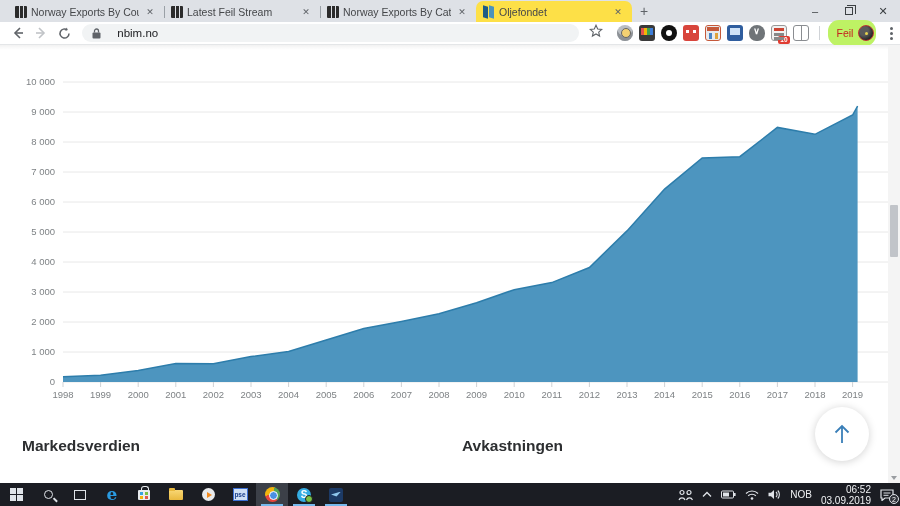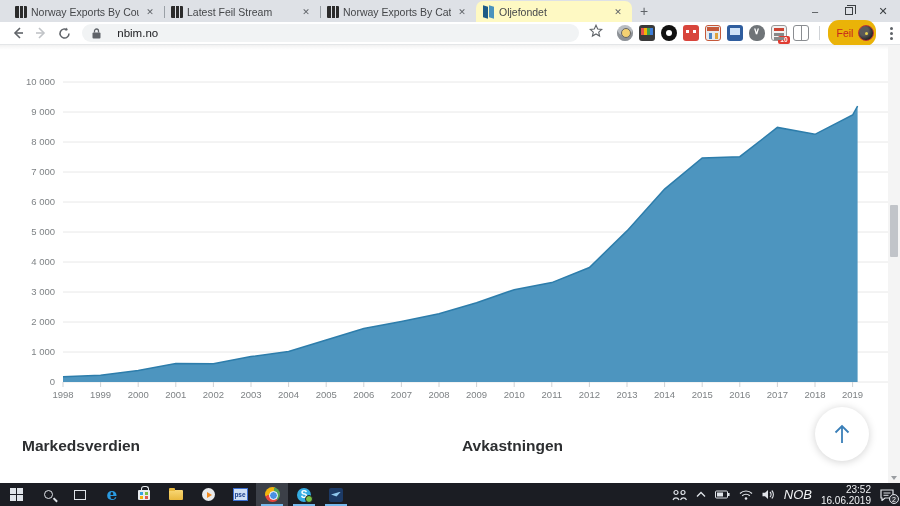--- a/index.html
+++ b/index.html
@@ -4,21 +4,21 @@
 <style>
   * { margin:0; padding:0; box-sizing:border-box; }
   html,body { width:900px; height:506px; overflow:hidden; font-family:"Liberation Sans", sans-serif; background:#fff; }
   .window { position:relative; width:900px; height:506px; }
 
   
   .tabstrip { position:absolute; top:0; left:0; width:900px; height:22px; background:#dee1e6; display:flex; align-items:flex-end; }
   .tabs { display:flex; height:22px; padding-left:8px; align-items:flex-end; }
   .tab { position:relative; width:156px; height:20px; display:flex; align-items:center; padding:0 7px; color:#45474a; font-size:10.5px; cursor:pointer; }
   .tab:not(.active):not(:first-child)::before { content:""; position:absolute; left:0; top:4px; height:12px; width:1px; background:#9aa0a6; }
-  .tab.active { background:#fef9c3; border-radius:7px 7px 0 0; height:21px; }
+  .tab.active { background:#fde047; border-radius:7px 7px 0 0; height:21px; }
   .tab.active::before { display:none; }
   .tab-title { flex:1; white-space:nowrap; overflow:hidden; margin:0 4px; }
   .tab-close { color:#5f6368; font-size:9px; width:14px; height:14px; line-height:14px; text-align:center; border-radius:50%; }
   .favicon { width:12px; height:12px; flex:0 0 12px; position:relative; }
   .favicon.dark { background:linear-gradient(90deg,#2b2b2b 0 30%,transparent 30% 38%,#2b2b2b 38% 66%,transparent 66% 74%,#2b2b2b 74% 100%); border-radius:1px; }
   .favicon.nbim span { position:absolute; top:0; width:5px; height:12px; }
   .favicon.nbim .n1 { left:0; background:#1e5c86; transform:skewY(18deg); }
   .favicon.nbim .n2 { left:6px; background:#4b93bd; transform:skewY(18deg); }
   .newtab { width:24px; height:20px; margin-bottom:1px; text-align:center; line-height:20px; font-size:14px; color:#5f6368; cursor:pointer; }
   .wincontrols { position:absolute; right:0; top:0; height:22px; display:flex; }
@@ -49,21 +49,21 @@
   .ext5::before { content:""; position:absolute; left:3px; top:7px; width:3px; height:6px; background:#4a84c4; box-shadow:6px 0 0 #e0a33b; }
   .ext6 { background:#2f5d9e; }
   .ext6::after { content:""; position:absolute; left:3px; top:3px; width:10px; height:7px; background:#cfe2f7; }
   .ext7 { background:#6f7478; border-radius:50% 50% 45% 45%; }
   .ext7::after { content:"\2228"; position:absolute; left:0; right:0; top:1px; text-align:center; color:#fff; font-size:9px; font-weight:bold; }
   .ext8 { background:#f1f1f1; border:1px solid #999; }
   .ext8::after { content:""; position:absolute; left:2px; top:2px; right:2px; height:3px; background:#c43; box-shadow:0 5px 0 #888, 0 9px 0 #888; }
   .ext9 { border:1px solid #8a8d91; background:#fff; }
   .ext9::after { content:""; position:absolute; left:7px; top:0; bottom:0; width:1px; background:#8a8d91; }
   .tbsep { width:1px; height:14px; background:#d0d3d7; margin:0 8px 0 10px; }
-  .profile-pill { display:flex; align-items:center; background:#eab308; border-radius:11px; height:26px; padding:2px 2px 2px 9px; }
+  .profile-pill { display:flex; align-items:center; background:#bef264; border-radius:11px; height:26px; padding:2px 2px 2px 9px; }
   .profile-pill .plabel { color:#c5221f; font-size:10.5px; margin-right:5px; }
   .avatar { width:16px; height:16px; border-radius:50%; background:radial-gradient(circle at 35% 35%, #5a5a5a 0 35%, #2a2a2a 70%); border:1px solid #b33; position:relative; }
   .avatar::after { content:""; position:absolute; left:6px; top:6px; width:3px; height:3px; border-radius:50%; background:#e8d44d; }
   .kebab { width:18px; margin-left:6px; display:flex; flex-direction:column; align-items:center; gap:2px; }
   .kebab i { width:3px; height:3px; border-radius:50%; background:#5f6368; }
 
   
   .page { position:absolute; top:45px; left:0; width:900px; height:438px; background:#fff; overflow:hidden; }
   .page::before { content:""; position:absolute; top:0; left:0; right:0; height:5px; background:linear-gradient(#0000000d,transparent); }
   #chart { position:absolute; top:0; left:0; }
@@ -99,21 +99,21 @@
   .movies::after { content:""; position:absolute; left:5px; top:3.5px; border-left:5px solid #f28a1e; border-top:3px solid transparent; border-bottom:3px solid transparent; }
   .pse { width:15px; height:13px; background:#cfe0f5; border:1px solid #3b6fd4; color:#1a3e8c; font-size:6.5px; font-weight:bold; display:flex; align-items:center; justify-content:center; }
   .chromeball { width:15px; height:15px; border-radius:50%; background:conic-gradient(from 140deg,#e8453c 0 33%,#f2b50d 0 66%,#55a555 0 100%); position:relative; }
   .chromeball::after { content:""; position:absolute; left:4px; top:4px; width:7px; height:7px; border-radius:50%; background:#4a90e2; border:1.5px solid #fff; }
   .skype { width:14px; height:14px; border-radius:50%; background:#35ade3; color:#fff; font-size:10px; font-weight:bold; text-align:center; line-height:14px; position:relative; }
   .skype::after { content:""; position:absolute; right:-2px; bottom:-1px; width:6px; height:6px; border-radius:50%; background:#7ac143; border:1px solid #1b1d23; }
   .blueapp { width:14px; height:14px; border-radius:2px; background:#1c3a66; position:relative; }
   .blueapp::after { content:""; position:absolute; left:2px; top:4px; width:10px; height:5px; background:#8fc7ee; clip-path:polygon(0 60%,100% 0,55% 100%); }
   .tb-right { margin-left:auto; display:flex; align-items:center; gap:9px; padding-right:6px; }
   .trayicon { display:flex; align-items:center; }
-  .lang { font-size:13px; color:#f0f2f4;font-style:italic; }
+  .lang { font-size:10px; color:#f0f2f4; }
   .clock { text-align:right; font-size:10px; line-height:11px; color:#f0f2f4; }
   .ac { position:relative; }
   .ac .acbadge { position:absolute; right:-5px; bottom:-3px; min-width:10px; height:10px; border-radius:50%; background:#2e3138; border:1px solid #dfe3e8; color:#fff; font-size:7px; line-height:9px; text-align:center; }
 </style>
 </head>
 <body>
 
 <div class="window">
 
   <div class="tabstrip">
@@ -374,22 +374,22 @@
       </span>
       <span class="trayicon">
         <svg width="13" height="11" viewBox="0 0 13 11">
             <path d="M0.5 3.8 H3 L6 1 V10 L3 7.2 H0.5 Z" fill="#dfe3e8"></path>
             <path d="M8 3 a3.4 3.4 0 0 1 0 5" fill="none" stroke="#dfe3e8" stroke-width="1.1"></path>
             <path d="M9.8 1.5 a5.8 5.8 0 0 1 0 8" fill="none" stroke="#dfe3e8" stroke-width="1.1"></path>
           </svg>
       </span>
       <span class="lang">NOB</span>
       <span class="clock">
-        <div>23:52</div>
-        <div>16.06.2019</div>
+        <div>06:52</div>
+        <div>03.09.2019</div>
       </span>
       <span class="trayicon ac">
         <svg width="14" height="12" viewBox="0 0 14 12">
             <path d="M1 1 H13 V9 H5 L2 11.5 V9 H1 Z" fill="none" stroke="#dfe3e8" stroke-width="1.2"></path>
             <path d="M3.5 4 H10.5 M3.5 6.3 H8.5" stroke="#dfe3e8" stroke-width="1"></path>
           </svg>
         <span class="acbadge">2</span>
       </span>
     </div>
   </div>

